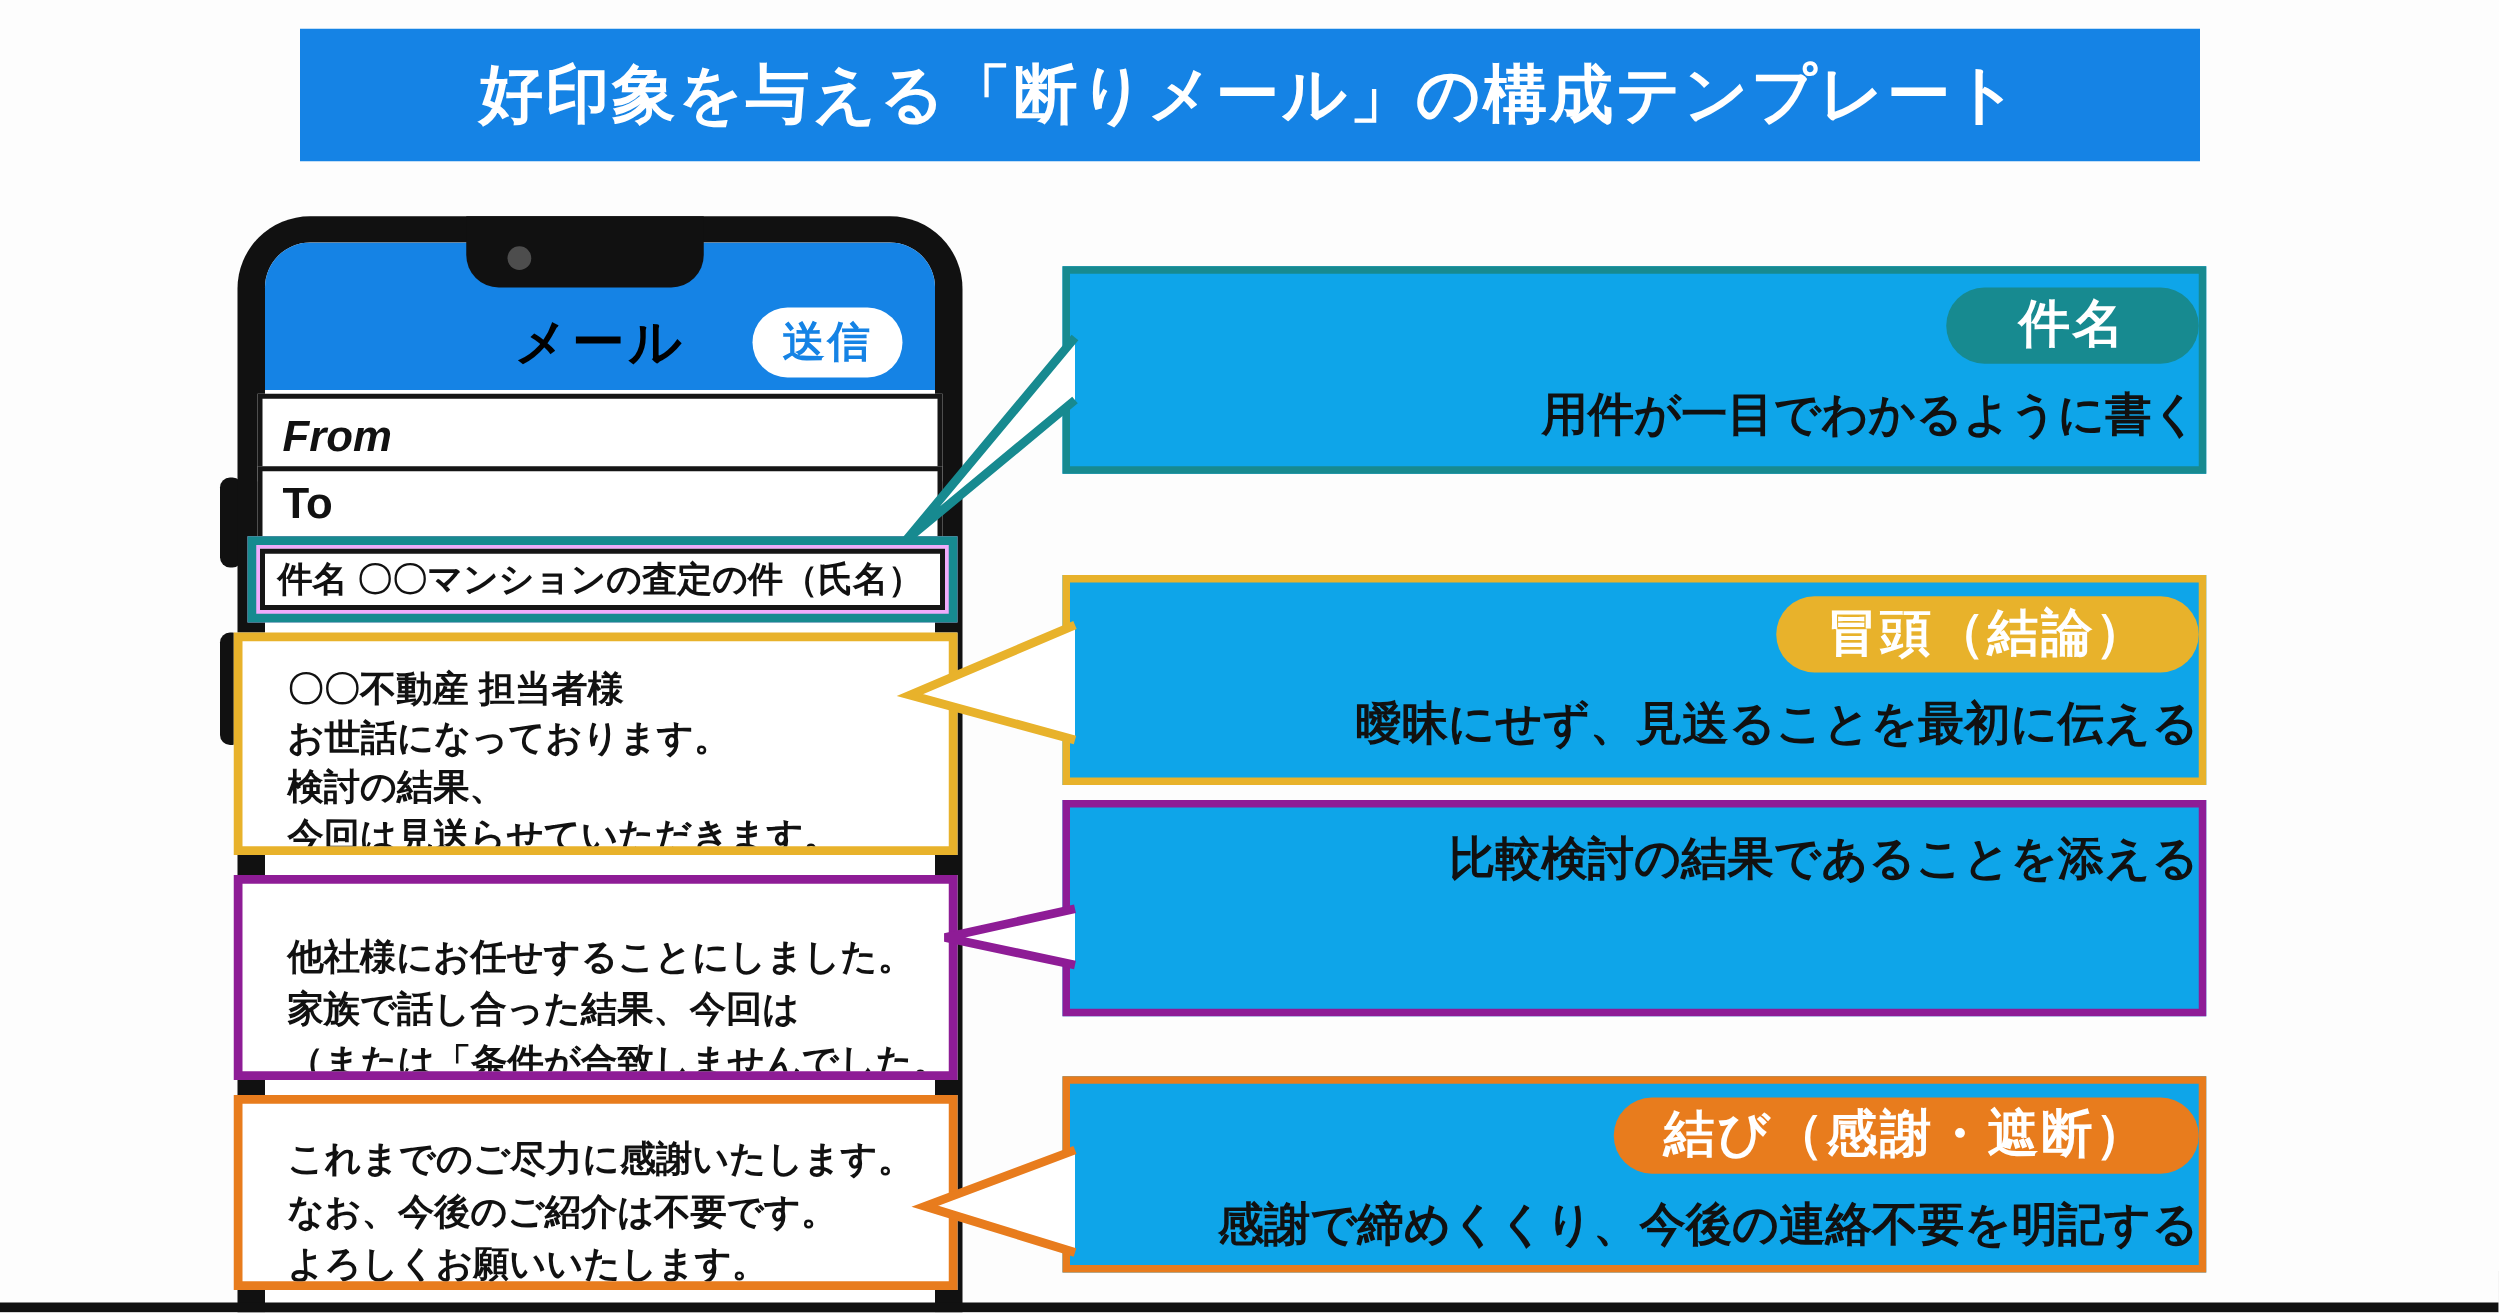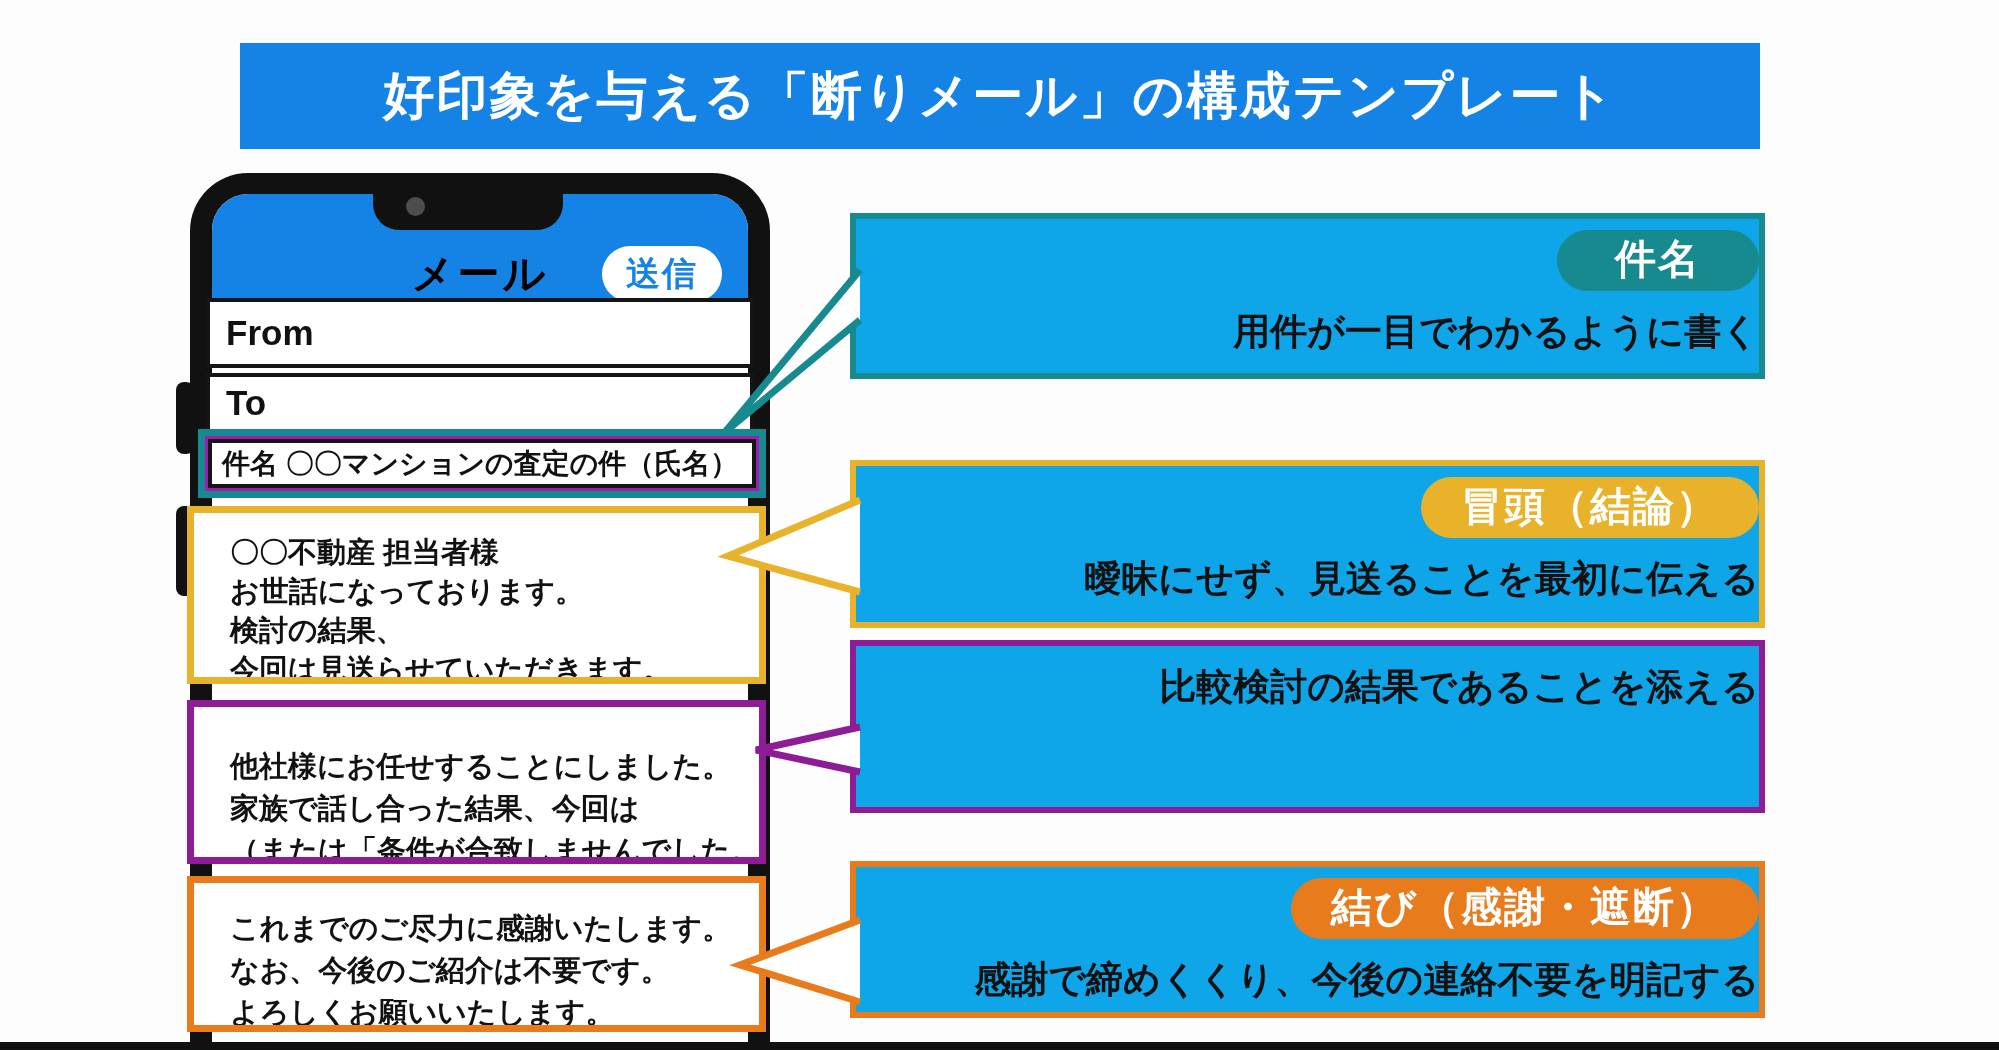--- a/index.html
+++ b/index.html
@@ -6,21 +6,21 @@
   html,body { background:#e9e9e9; }
   .canvas{
     position:relative; width:1999px; height:1050px;
     background:#fdfdfd; overflow:hidden;
     font-family:"Liberation Sans","DejaVu Sans",sans-serif;
     font-weight:bold; color:#111;
   }
   
   .banner{
     position:absolute; left:240px; top:23px; width:1520px; height:106px;
-    background:#1583e5; display:flex; align-items:center; justify-content:center;margin-top:20px;
+    background:#1583e5; display:flex; align-items:center; justify-content:center;
   }
   .banner span{ color:#fff; font-size:51px; letter-spacing:2px; }
 
   
   .phone-frame{
     position:absolute; left:190px; top:173px; width:580px; height:880px;
     background:#111; border-radius:58px 58px 0 0;
   }
   .side-btn{ position:absolute; width:18px; background:#111; border-radius:8px; }
   .side-btn.b1{ left:176px; top:382px; height:72px; }
@@ -48,25 +48,25 @@
   .cam-dot{
     position:absolute; left:406px; top:197px; width:19px; height:19px;
     border-radius:50%; background:#4d4d4d;
   }
   
   .field{
     position:absolute; left:206px; width:548px; background:#fff;
     border:4px solid #151515; display:flex; align-items:center;
     font-size:35px; padding-left:16px;
   }
-  .field.from{ top:298px; height:70px; }
+  .field.from{ top:315px; height:70px;font-style:italic; }
   .field.to  { top:373px; height:60px; }
   .subject-outline{
     position:absolute; left:198px; top:429px; width:568px; height:69px;
-    border:7px solid #178a90; background:#a21caf;
+    border:7px solid #178a90; background:#f0abfc;
   }
   .subject-field{
     position:absolute; left:3px; top:3px; right:3px; bottom:3px;
     border:4px solid #151515; background:#fff;
     display:flex; align-items:center; padding-left:10px;
     font-size:28px; white-space:nowrap; overflow:hidden;
   }
   
   .mail-block{
     position:absolute; left:187px; width:579px; background:#fff; overflow:hidden;

